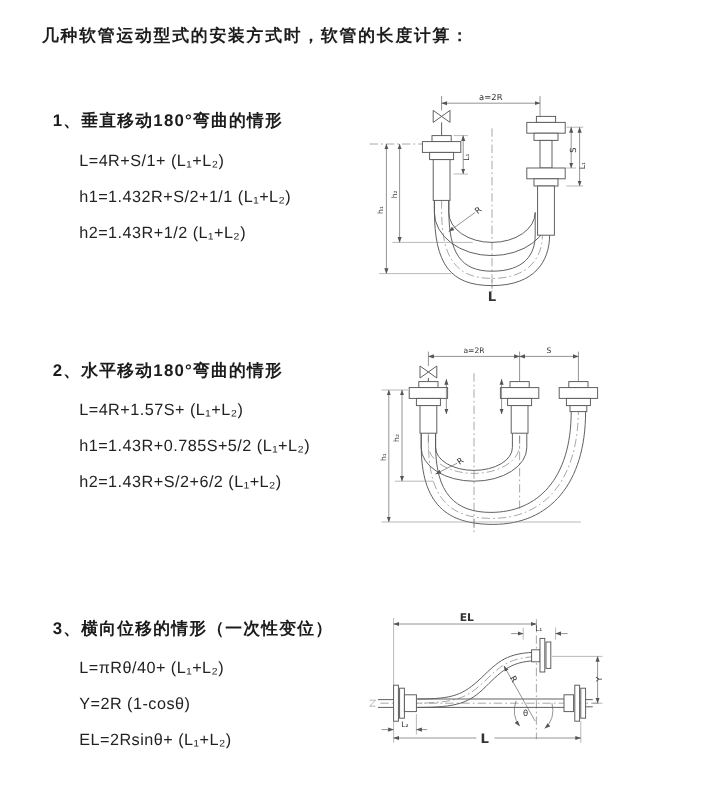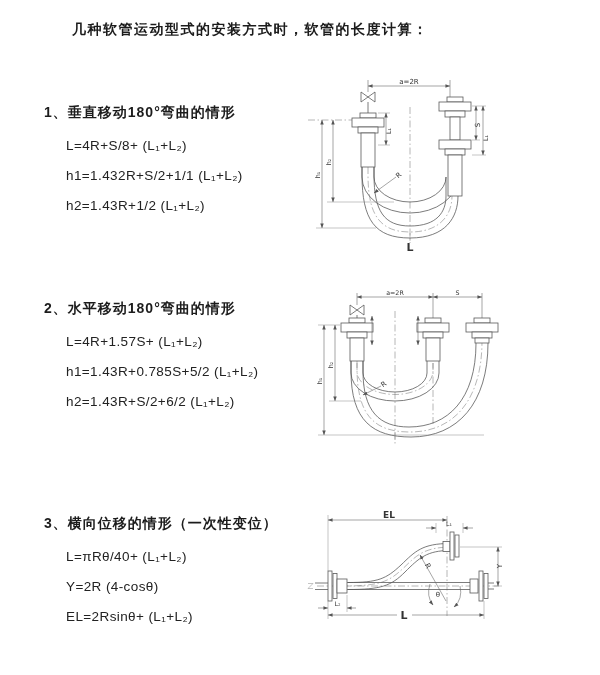--- a/index.html
+++ b/index.html
@@ -1,20 +1,20 @@
 <!DOCTYPE html>
 <html><head>
 <meta charset="utf-8">
 <style>
   html,body{margin:0;padding:0;background:#fff;}
   .page{position:relative;width:600px;height:675px;background:#ffffff;overflow:hidden;
         font-family:"Liberation Sans","DejaVu Sans",sans-serif;color:#1c1c1c;}
-  .title{position:absolute;left:35px;top:21px;font-size:14px;font-weight:bold;letter-spacing:1.5px;margin-left:37px;}
+  .title{position:absolute;left:35px;top:21px;font-size:14px;font-weight:bold;letter-spacing:1.5px;}
   .sec{position:absolute;left:44px;}
-  .s1{top:104px;} .s2{top:300px;} .s3{top:515px;text-align:right;}
+  .s1{top:92px;} .s2{top:300px;} .s3{top:515px;text-align:right;}
   .heading{font-size:14px;font-weight:bold;letter-spacing:1px;margin-bottom:8px;white-space:nowrap;}
   .formula{height:30px;display:flex;align-items:center;padding-left:22px;font-size:13.5px;
            letter-spacing:.4px;color:#222;white-space:nowrap;}
   .diag{position:absolute;}
   .d1{left:300px;top:65px;} .d2{left:303px;top:283px;} .d3{left:303px;top:503px;}
   svg text{font-family:"DejaVu Sans",sans-serif;fill:#333;}
   .ln{stroke:#5a5a5a;stroke-width:.8;fill:none;}
   .fit{stroke:#5a5a5a;stroke-width:.8;fill:#fff;}
   .dim{stroke:#6a6a6a;stroke-width:.6;fill:none;}
   .thin{stroke:#8a8a8a;stroke-width:.5;fill:none;}
@@ -23,36 +23,36 @@
 </style>
 </head>
 <body>
 
 <div class="page">
 
   <div class="title">几种软管运动型式的安装方式时，软管的长度计算：</div>
 
   <div class="sec s1">
     <div class="heading">1、垂直移动180°弯曲的情形</div>
-    <div class="formula">L=4R+S/8+ (L₁+L₂)</div>
+    <div class="formula">L=4R+S/1+ (L₁+L₂)</div>
     <div class="formula">h1=1.432R+S/2+1/1 (L₁+L₂)</div>
     <div class="formula">h2=1.43R+1/2 (L₁+L₂)</div>
   </div>
 
   <div class="sec s2">
     <div class="heading">2、水平移动180°弯曲的情形</div>
     <div class="formula">L=4R+1.57S+ (L₁+L₂)</div>
     <div class="formula">h1=1.43R+0.785S+5/2 (L₁+L₂)</div>
     <div class="formula">h2=1.43R+S/2+6/2 (L₁+L₂)</div>
   </div>
 
   <div class="sec s3">
     <div class="heading">3、横向位移的情形（一次性变位）</div>
     <div class="formula">L=πRθ/40+ (L₁+L₂)</div>
-    <div class="formula">Y=2R (4-cosθ)</div>
+    <div class="formula">Y=2R (1-cosθ)</div>
     <div class="formula">EL=2Rsinθ+ (L₁+L₂)</div>
   </div>
 
   <svg class="diag d1" width="290" height="190" viewBox="0 0 290 190">
     <defs>
       <pattern id="b1" width="4" height="4" patternUnits="userSpaceOnUse">
         <path d="M0 0 L4 4 M4 0 L0 4" stroke="#8a8a8a" stroke-width="0.6"></path>
       </pattern>
       <marker id="a1" viewBox="0 0 10 10" refX="9.5" refY="5" markerWidth="8" markerHeight="8" orient="auto-start-reverse">
         <path d="M0 1.4 L10 5 L0 8.6 Z" fill="#555"></path>

